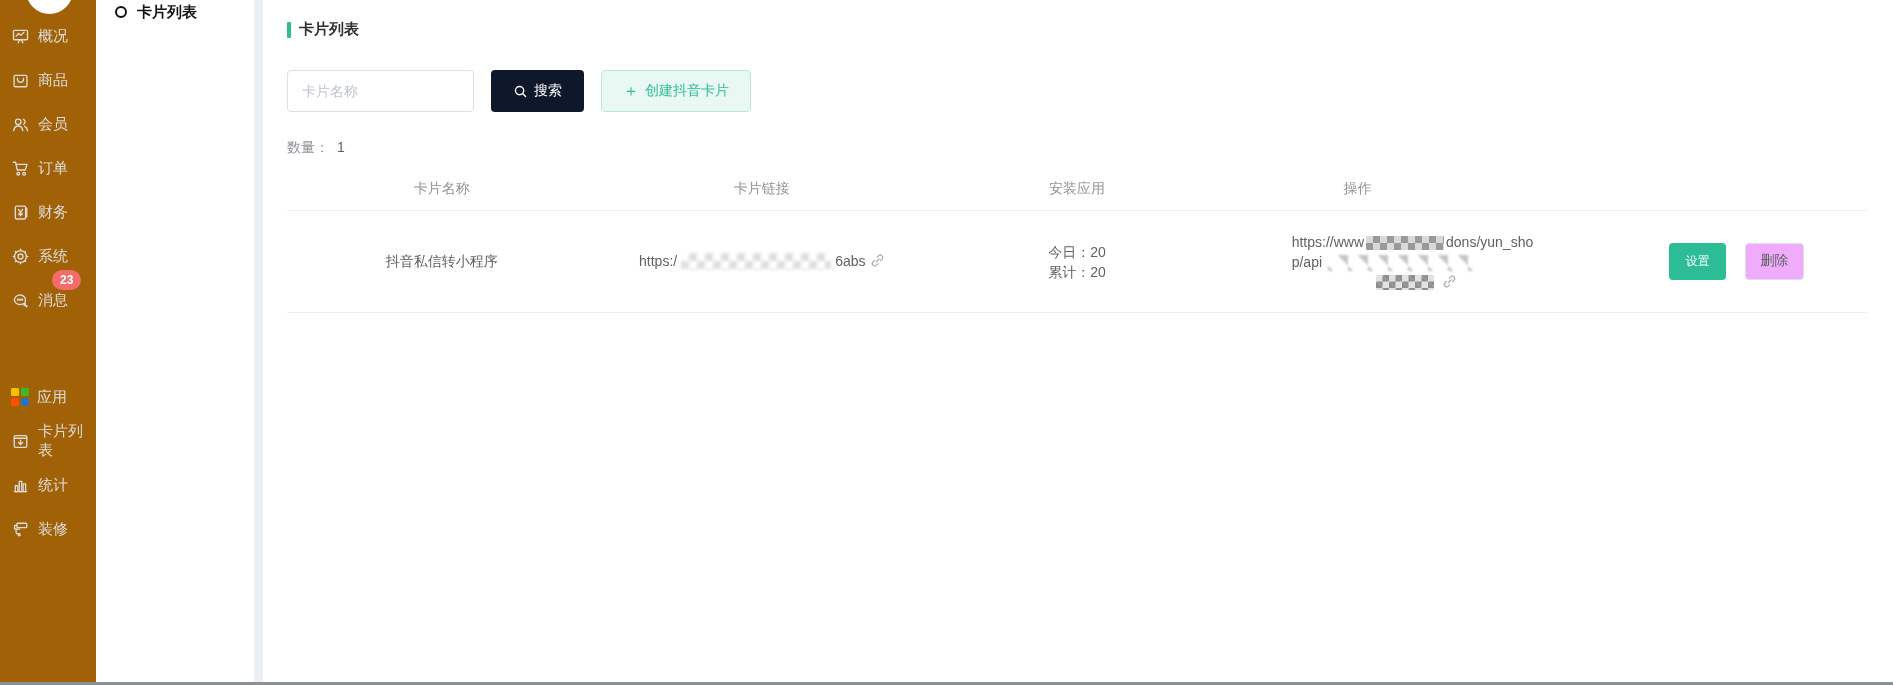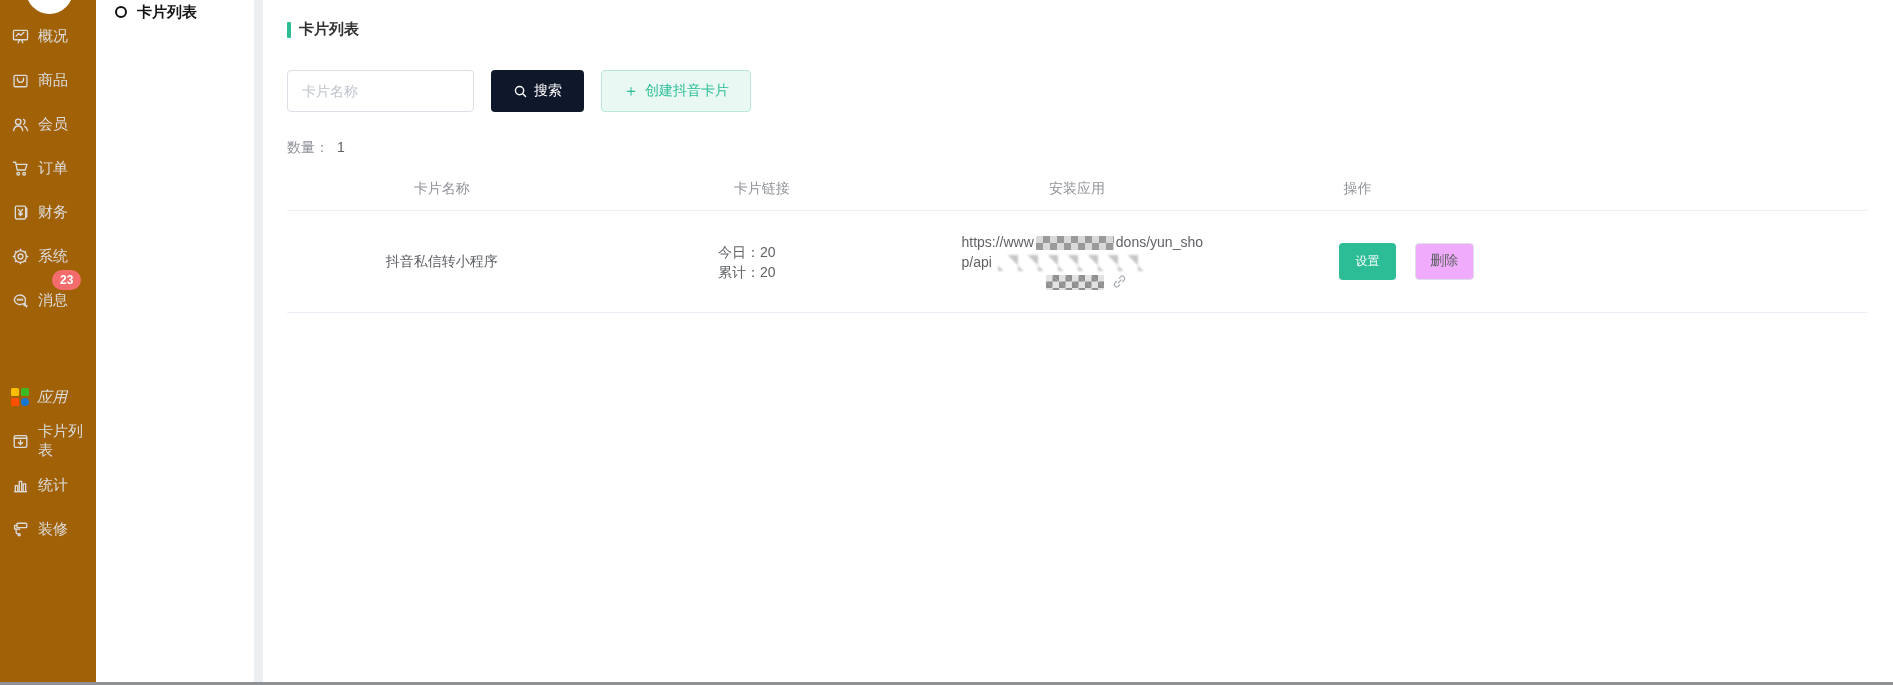--- a/index.html
+++ b/index.html
@@ -13,21 +13,21 @@
 
   
   .sidebar { width:96px; background:#a16207; position:relative; flex-shrink:0; overflow:hidden; }
   .avatar { position:absolute; top:-33px; left:26px; width:47px; height:47px; border-radius:50%; background:#fff; }
   .nav { padding-top:14px; }
   .nav-item {
     height:44px; display:flex; align-items:center; padding-left:11px;
     color:#dcdcdc; font-size:15px; cursor:pointer; position:relative;
   }
   .nav-item .ic { width:19px; height:19px; margin-right:8px; flex-shrink:0; color:#dcdcdc; }
-  .nav-item.gap { margin-top:53px;font-style:italic; }
+  .nav-item.gap { margin-top:53px; }
   .badge {
     position:absolute; top:-8px; left:52px; background:#f56c6c; color:#fff;
     font-size:12px; font-weight:bold; line-height:1; padding:4px 8px; border-radius:10px;
   }
   
   .apps-grid { width:18px; height:18px; display:grid; grid-template-columns:8px 8px; grid-template-rows:8px 8px; gap:2px; margin-right:8px; flex-shrink:0; }
   .apps-grid i { display:block; border-radius:1.5px; }
   .apps-grid .q1 { background:#fbbe00; }
   .apps-grid .q2 { background:#3eb923; }
   .apps-grid .q3 { background:#ff4f00; }
@@ -275,20 +275,27 @@
       <div class="t-head">
         <div class="th c1">卡片名称</div>
         <div class="th c2">卡片链接</div>
         <div class="th c3">安装应用</div>
         <div class="th c5">操作</div>
       </div>
 
       <div class="t-row">
         <div class="td c1">抖音私信转小程序</div>
 
+        <div class="td c2">
+          <span>https:/</span><span class="mosaic m-light"></span><span>6abs</span><svg class="link-ic" viewBox="0 0 16 16" fill="none" stroke="currentColor" stroke-width="1.3" stroke-linecap="round">
+              <path d="M6.6 9.4l3-3"></path>
+              <path d="M7.8 4.4l1.4-1.4a2.5 2.5 0 0 1 3.6 3.6l-1.4 1.4"></path>
+              <path d="M8.2 11.6l-1.4 1.4a2.5 2.5 0 0 1-3.6-3.6l1.4-1.4"></path>
+            </svg>
+        </div>
 
         <div class="td c3">
           <span class="visits">
             <span>今日：</span><span>20</span><br>
             <span>累计：</span><span>20</span>
           </span>
         </div>
 
         <div class="td c4">
           <span class="jump-block">

